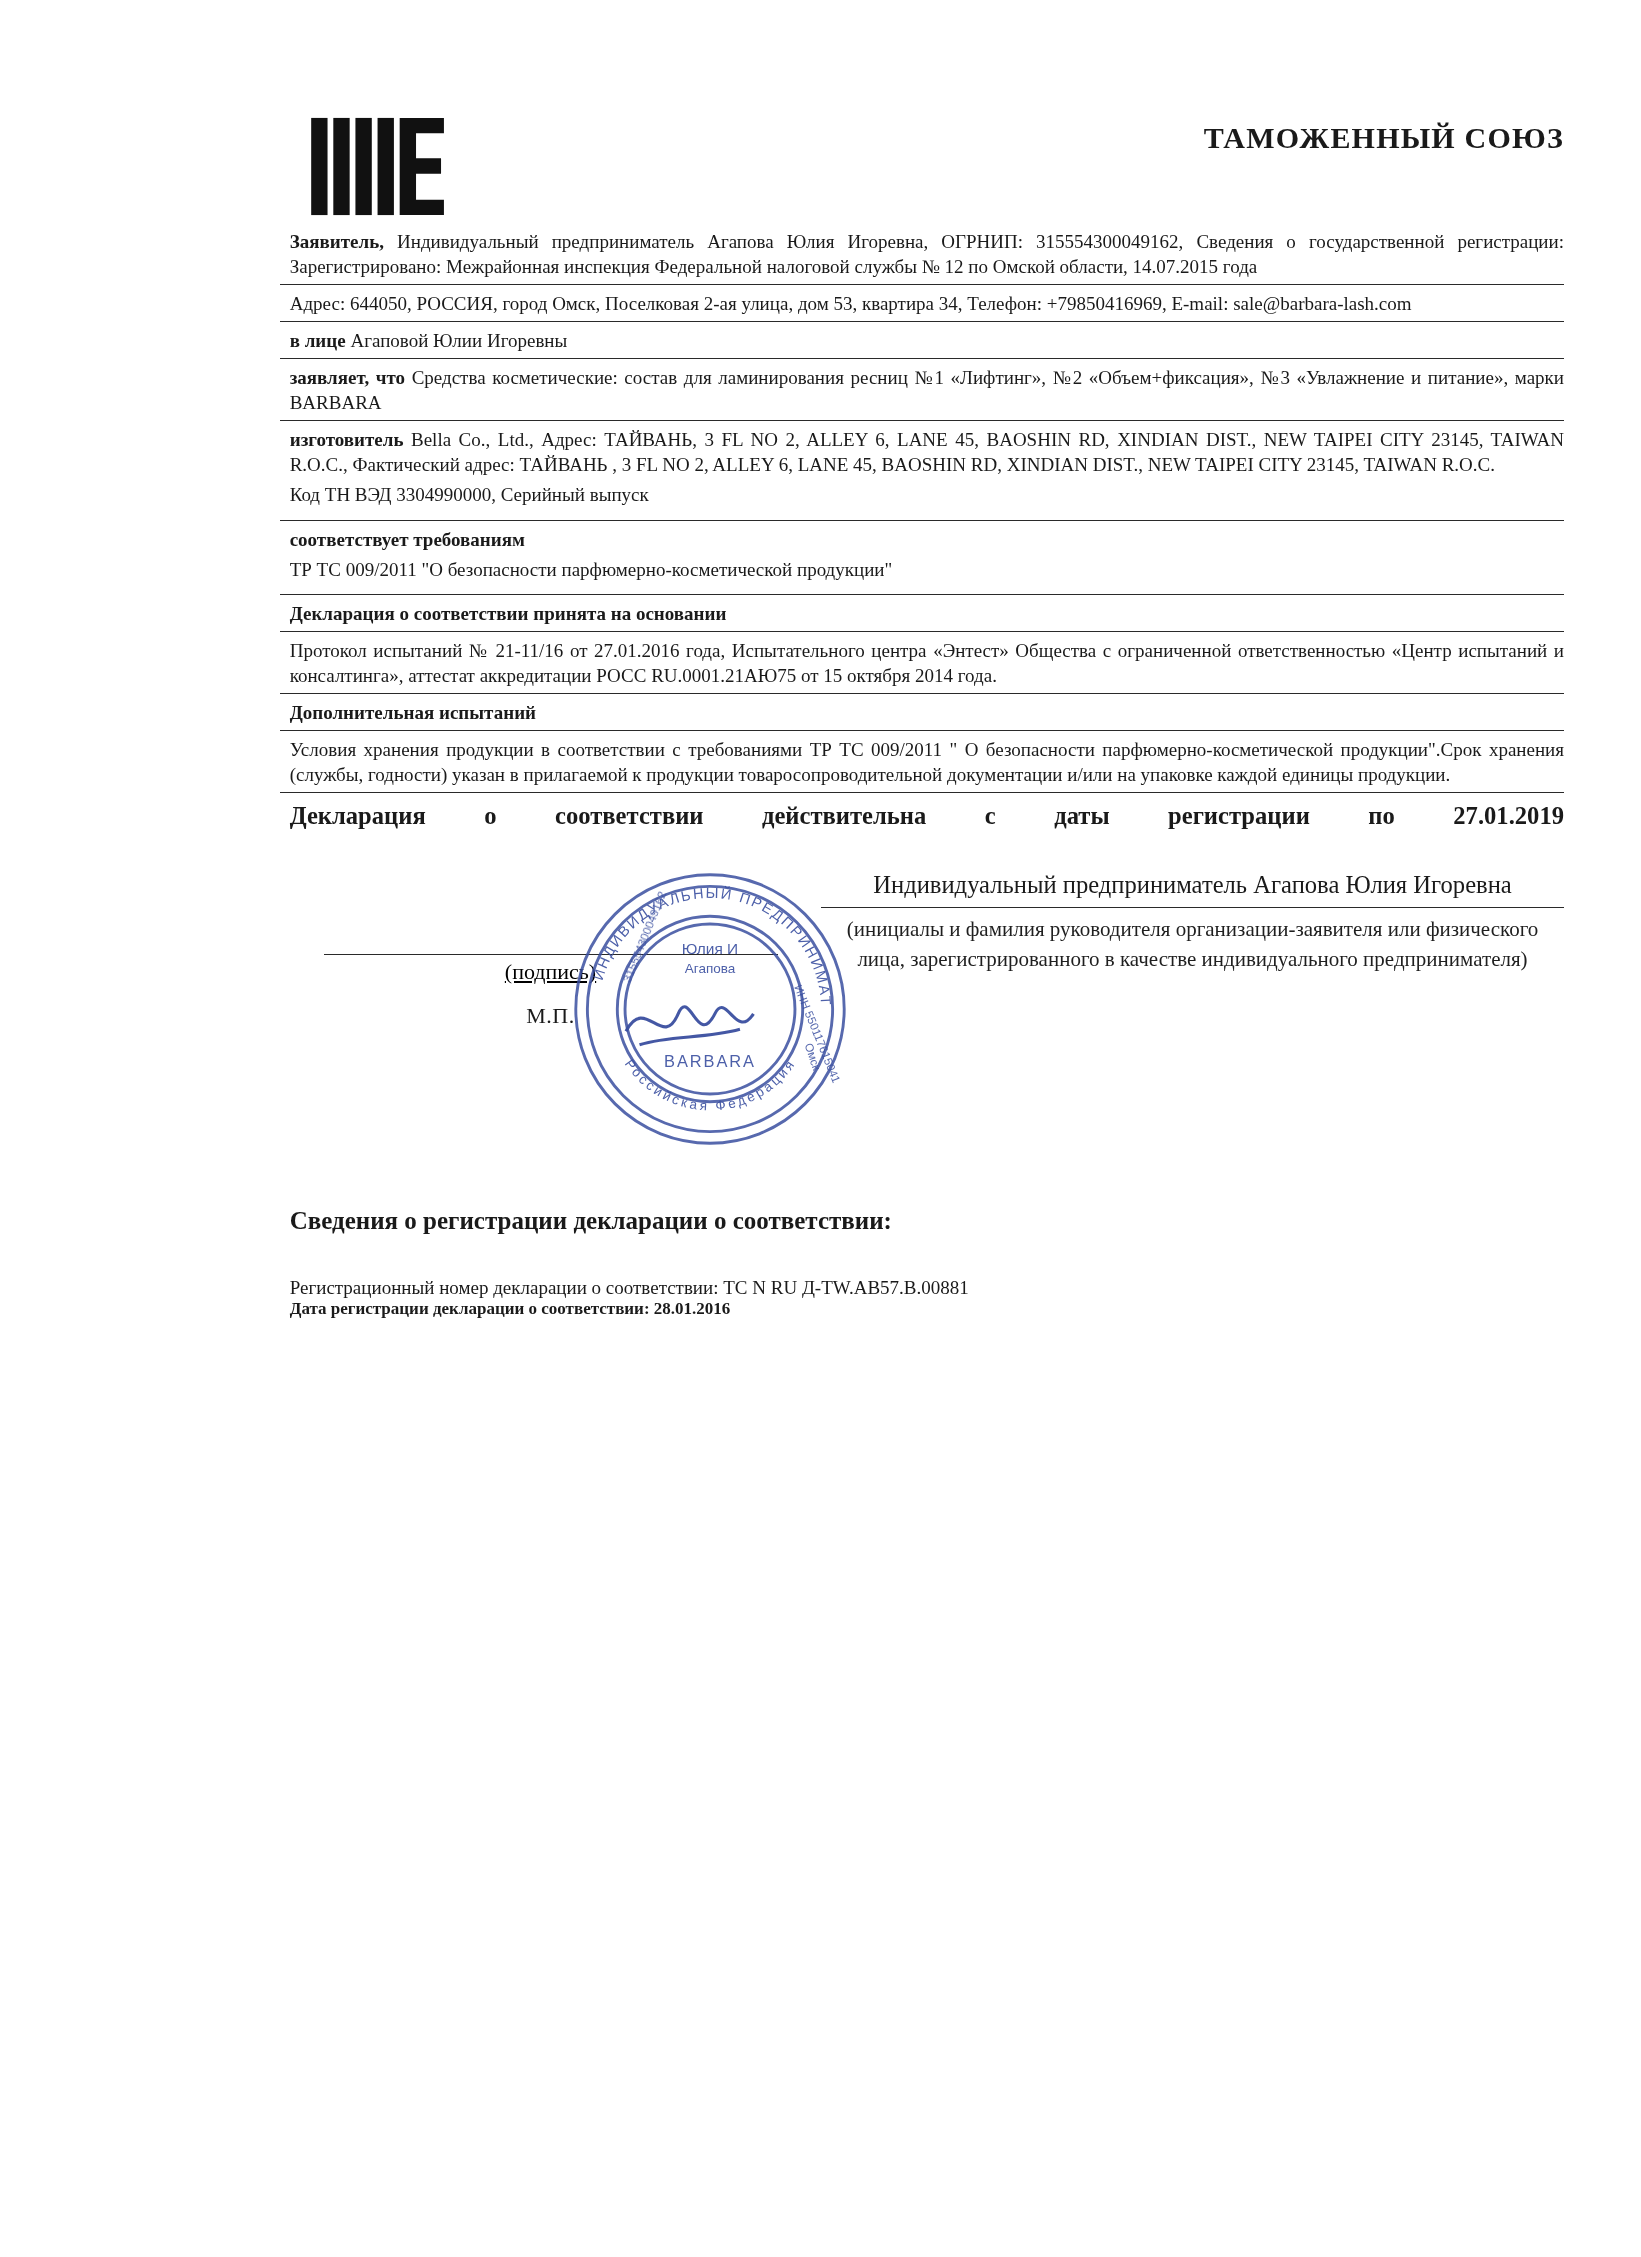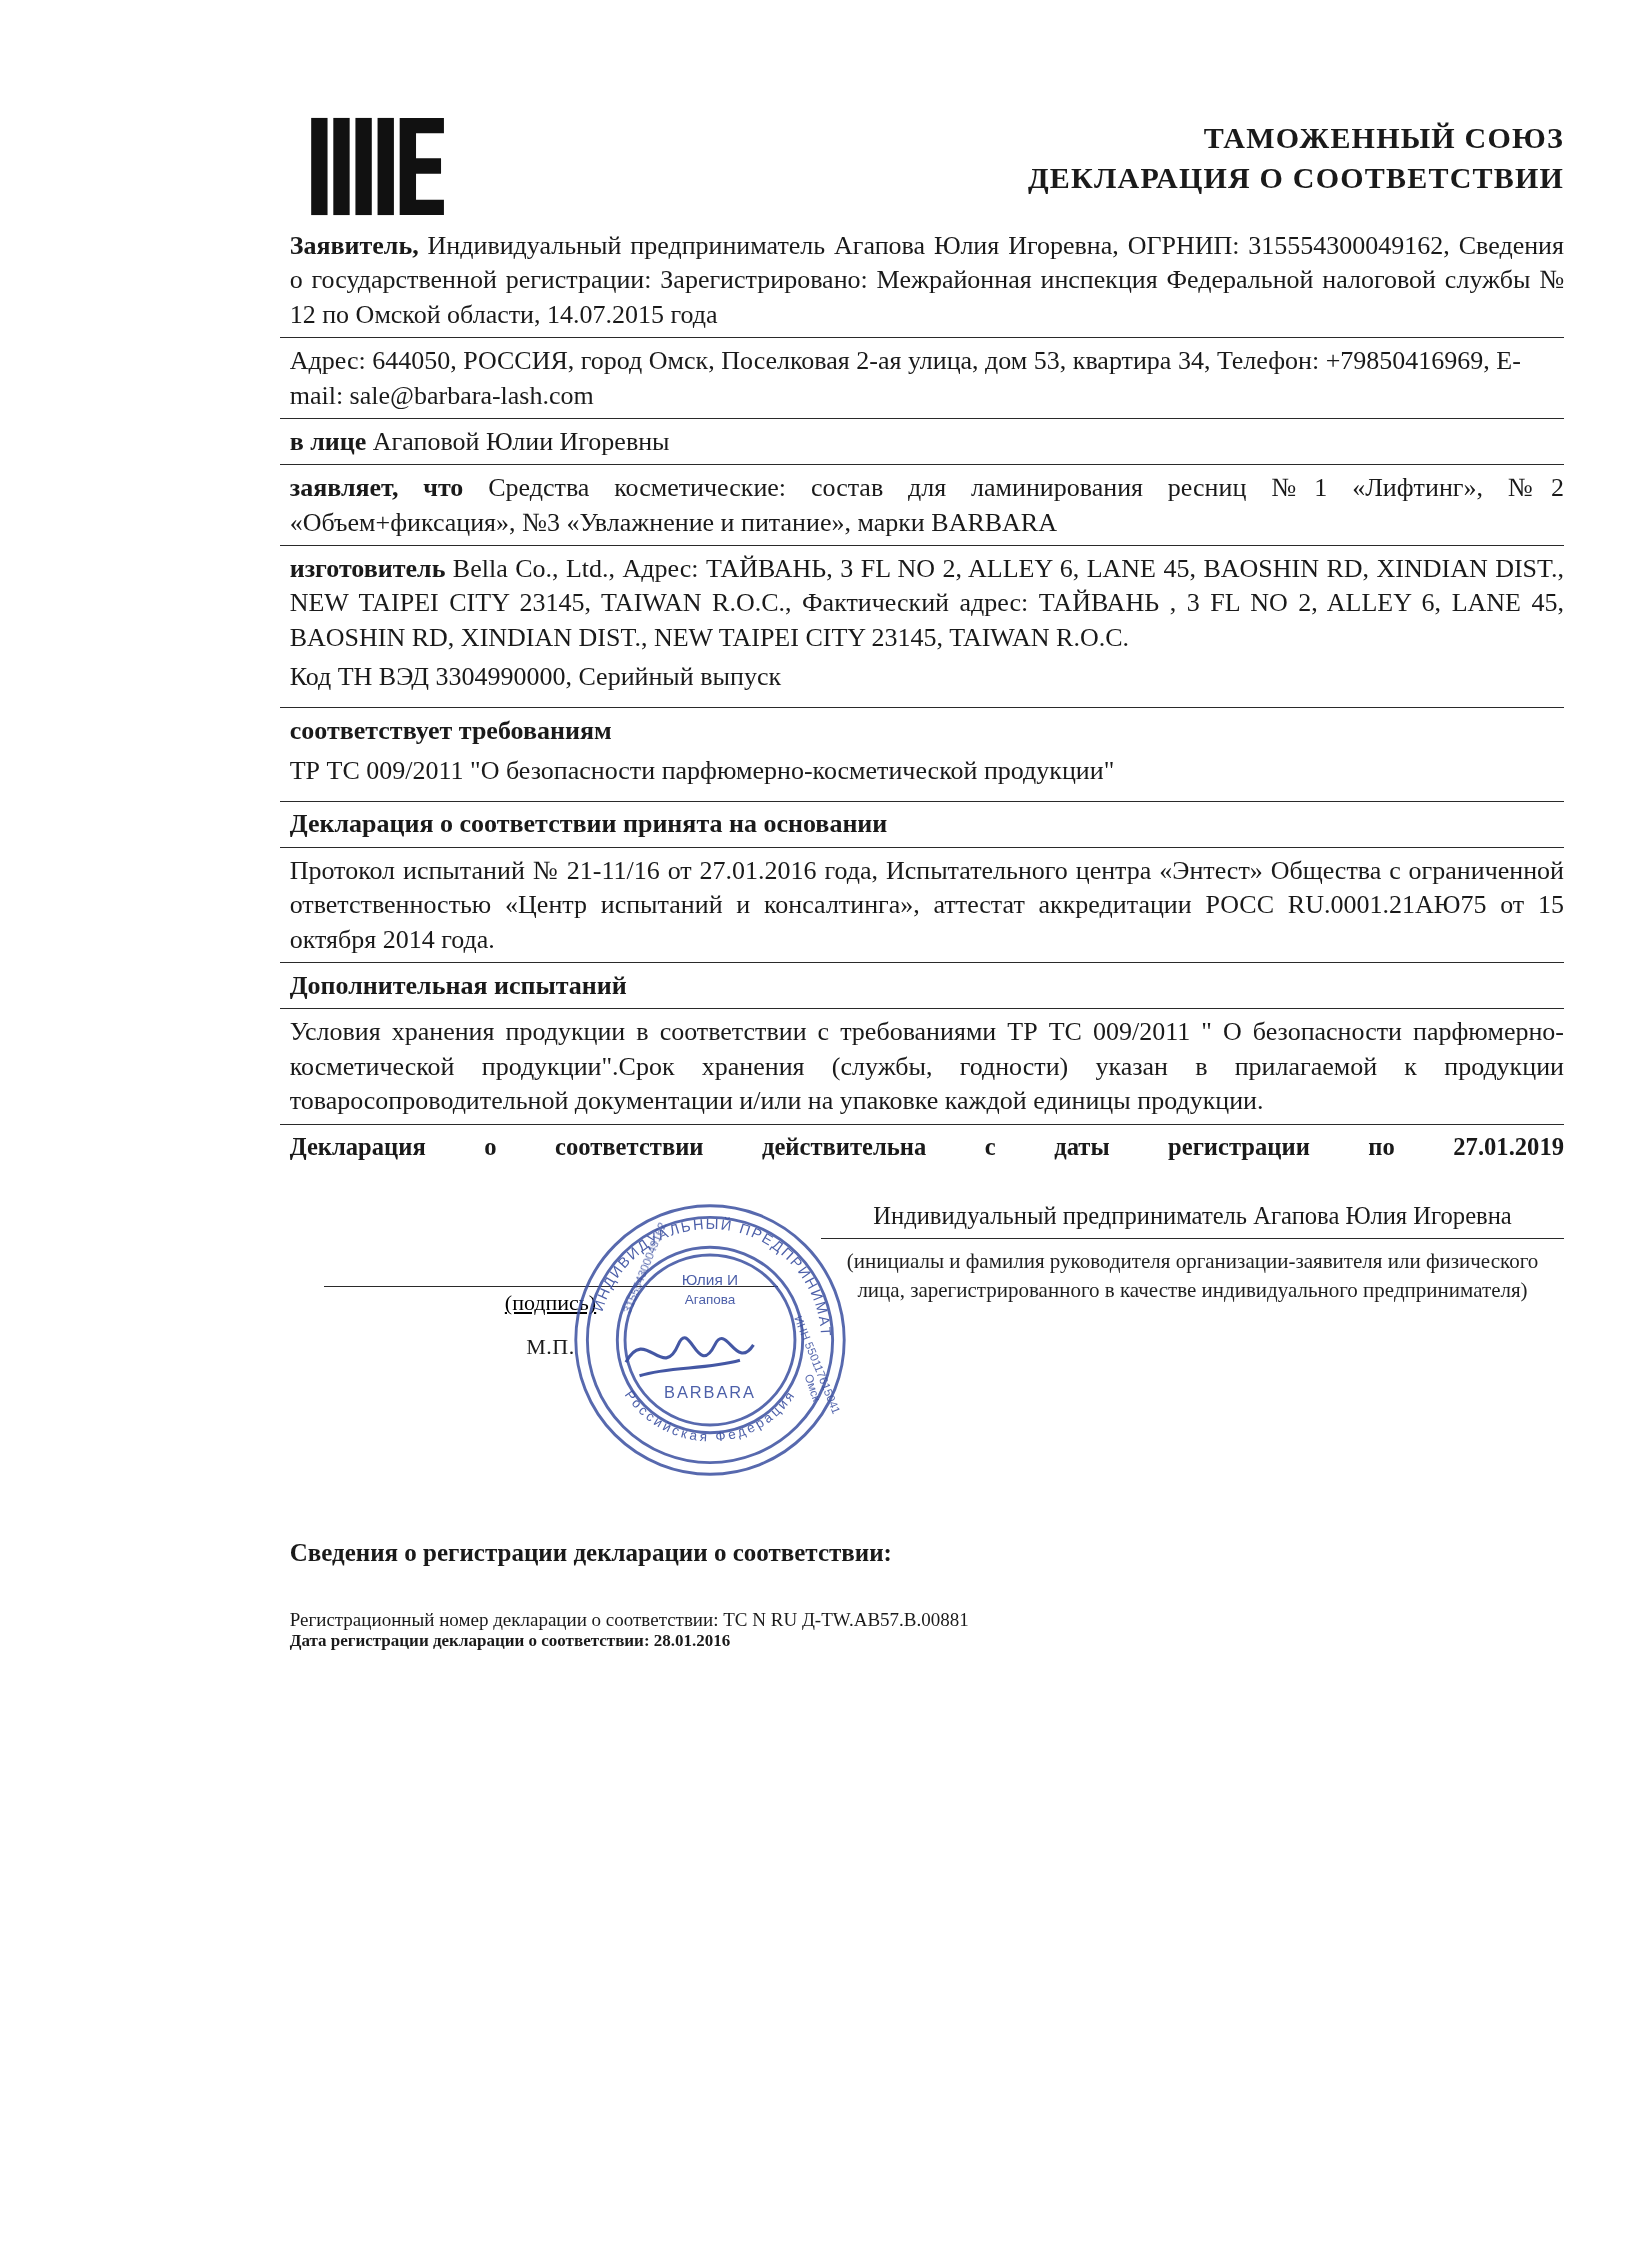--- a/index.html
+++ b/index.html
@@ -48,21 +48,21 @@
   .doc-title-1, .doc-title-2 {
     font-weight: bold;
     font-size: 30px;
     letter-spacing: 1.2px;
     line-height: 1.33;
   }
 
   
   .section {
     padding: 5.8px 0 4.8px 9.7px;
-    font-size: 26px;
+    font-size: 19px;
     line-height: 1.33;
   }
   .rule {
     border-top: 1.5px solid #2a2a2a;
     height: 0;
     margin: 0;
   }
   b, .b {
     font-weight: bold;
   }
@@ -182,21 +182,20 @@
             <rect x="2" y="2" width="17" height="101"></rect>
             <rect x="25" y="2" width="17" height="101"></rect>
             <rect x="48" y="2" width="17" height="101"></rect>
             <rect x="71" y="2" width="17" height="101"></rect>
             <path d="M94 2 h46 v16 h-29 v26 h26 v16 h-26 v27 h29 v16 h-46 z"></path>
           </g>
         </svg>
       </div>
       <div class="title-block">
         <div class="doc-title-1">ТАМОЖЕННЫЙ СОЮЗ</div>
-        <div class="doc-title-2">ДЕКЛАРАЦИЯ О СООТВЕТСТВИИ</div>
       </div>
     </div>
 
     <div class="section justify">
       <span class="b">Заявитель,</span><span> Индивидуальный предприниматель Агапова Юлия Игоревна, ОГРНИП: 315554300049162, Сведения о государственной регистрации: Зарегистрировано: Межрайонная инспекция Федеральной налоговой службы № 12 по Омской области, 14.07.2015 года</span>
     </div>
 
     <div class="rule"></div>
     <div class="section">Адрес: 644050, РОССИЯ, город Омск, Поселковая 2-ая улица, дом 53, квартира 34, Телефон: +79850416969, E-mail: sale@barbara-lash.com</div>
 

